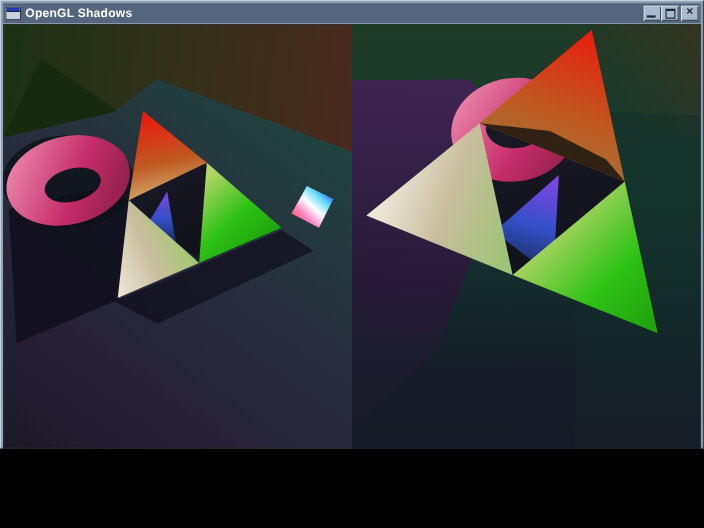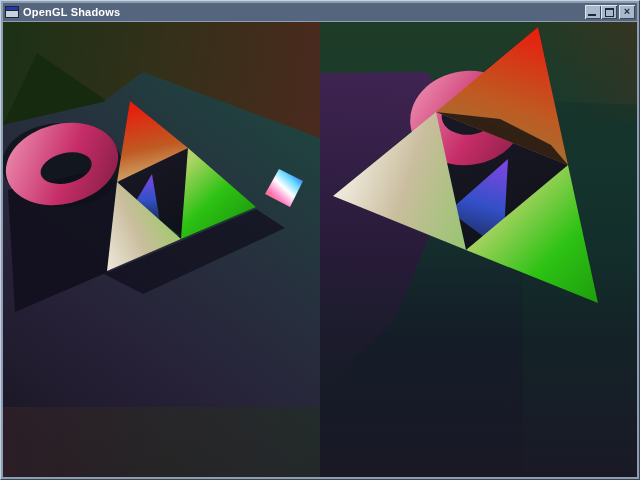--- a/index.html
+++ b/index.html
@@ -1,18 +1,18 @@
 <!DOCTYPE html>
 <html><head>
 <meta charset="utf-8">
 <style>
   html,body{margin:0;padding:0;background:#000;}
   *{box-sizing:border-box;}
   .window{
-    position:relative;width:640px;height:480px;
+    position:relative;width:640px;height:408px;
     padding:2px;
     border:1px solid;
     border-color:#c6d2e0 #39424f #39424f #c6d2e0;
     font-family:"Liberation Sans", sans-serif;
   }
   .titlebar{
     height:18px;display:flex;align-items:center;
     padding:0 2px;margin-bottom:1px;
   }
   .win-icon{width:14px;height:12px;margin-right:4px;border:1px solid #1c2430;background:#fff;flex:0 0 auto;}

